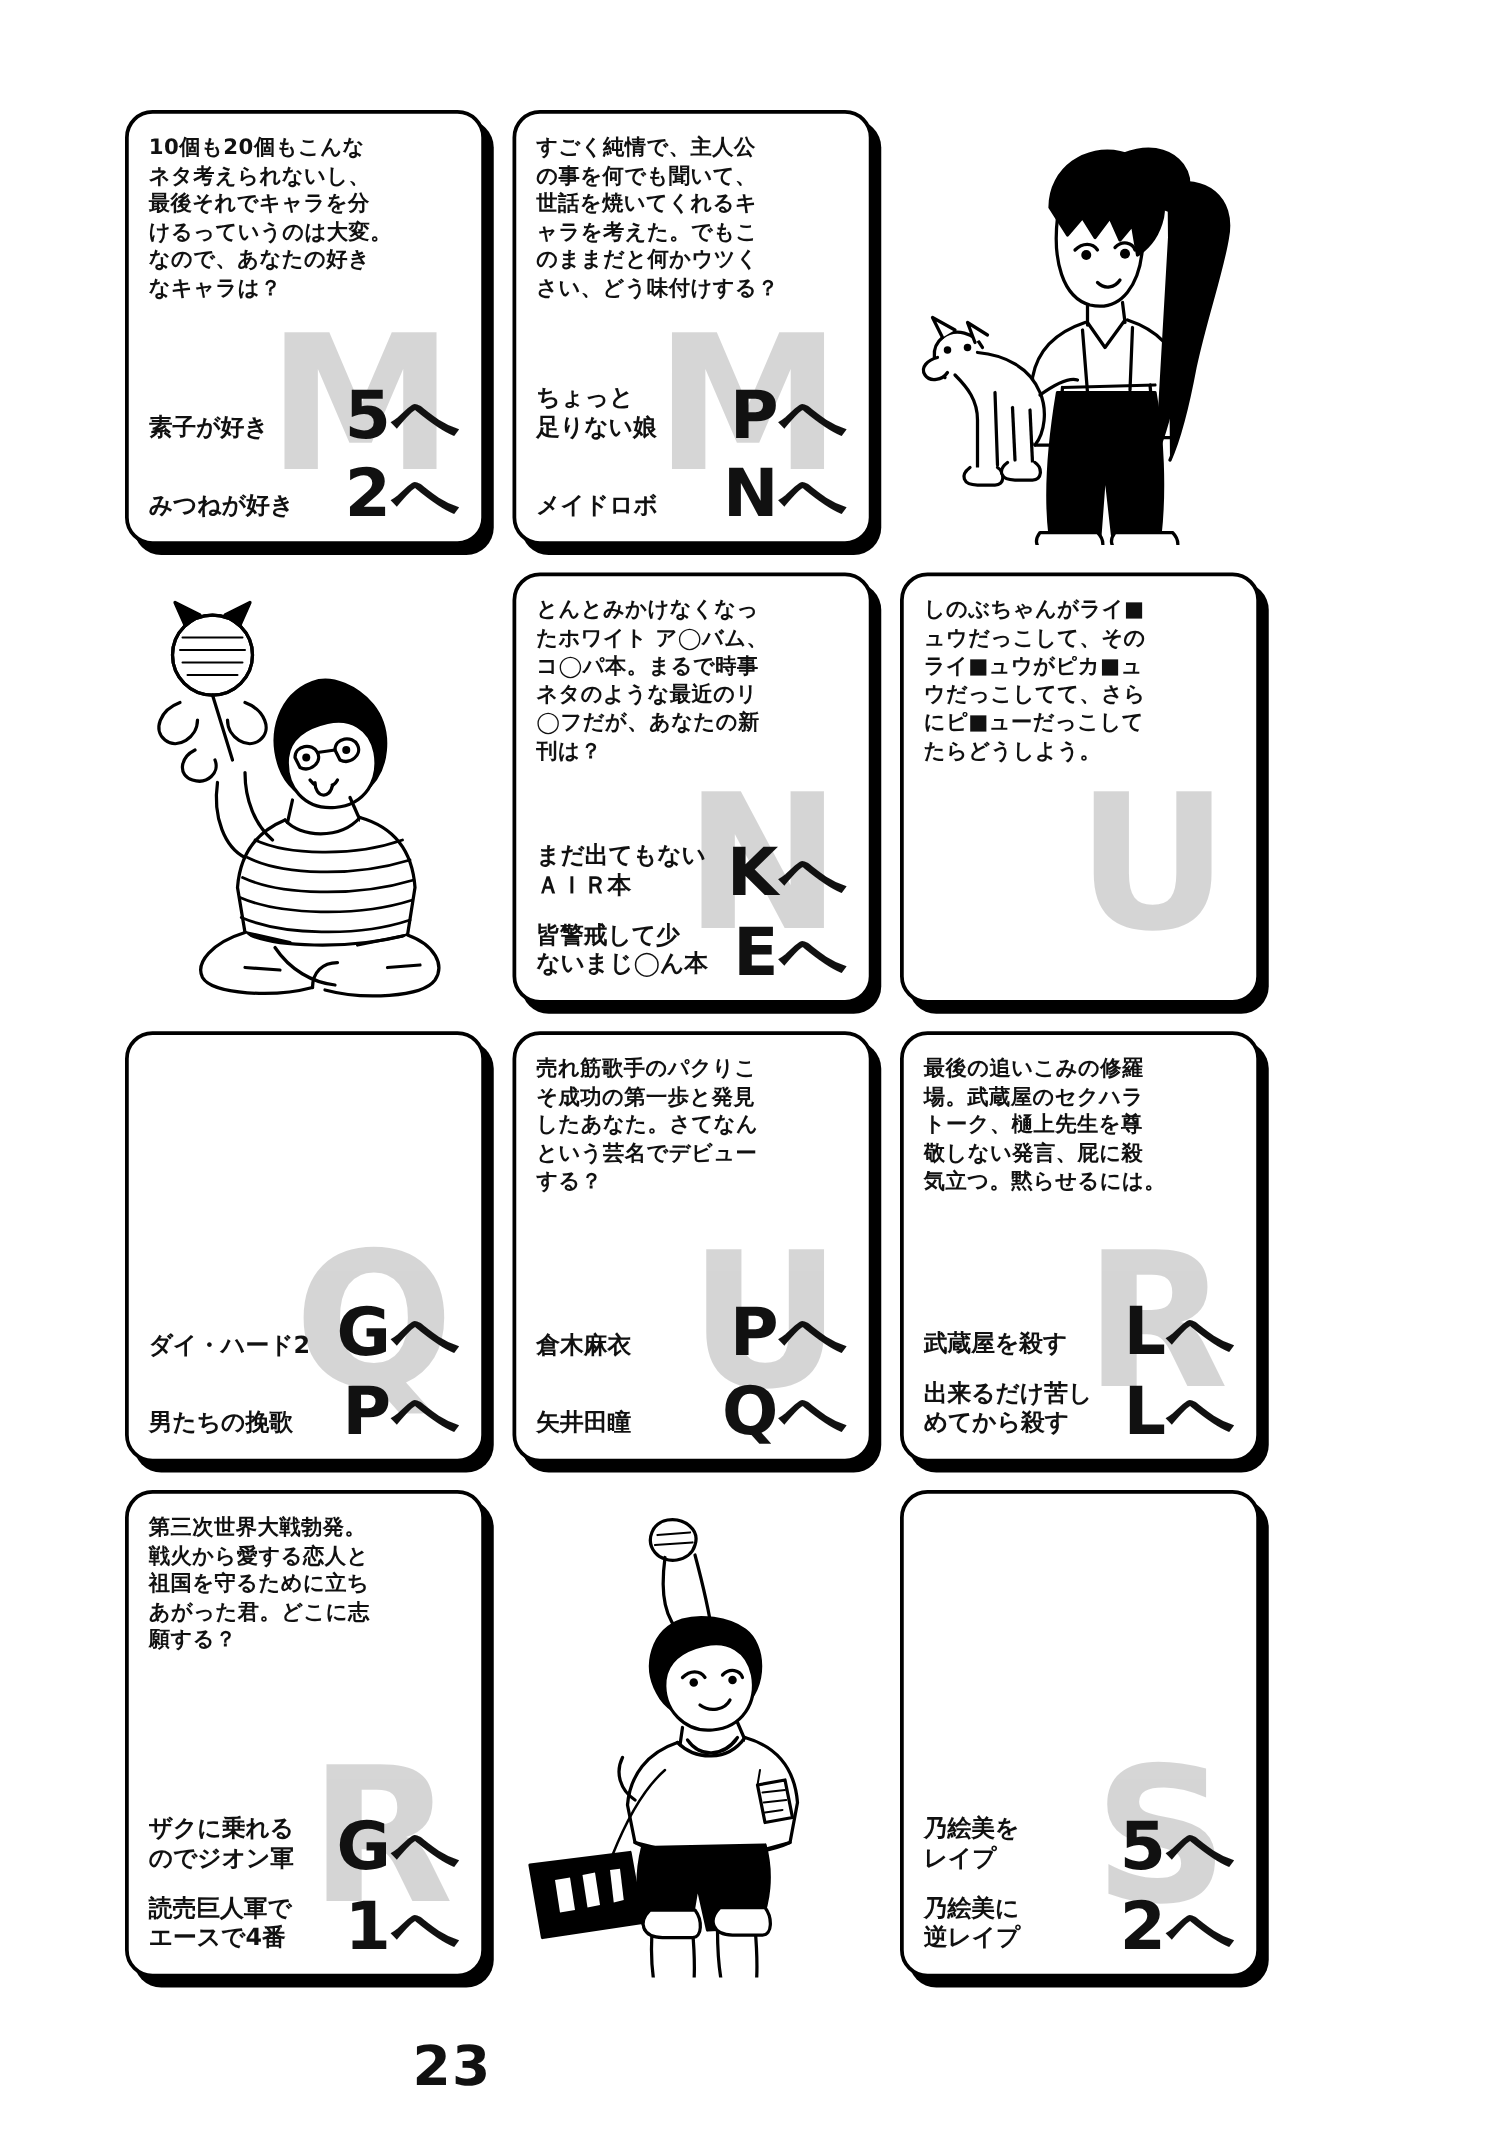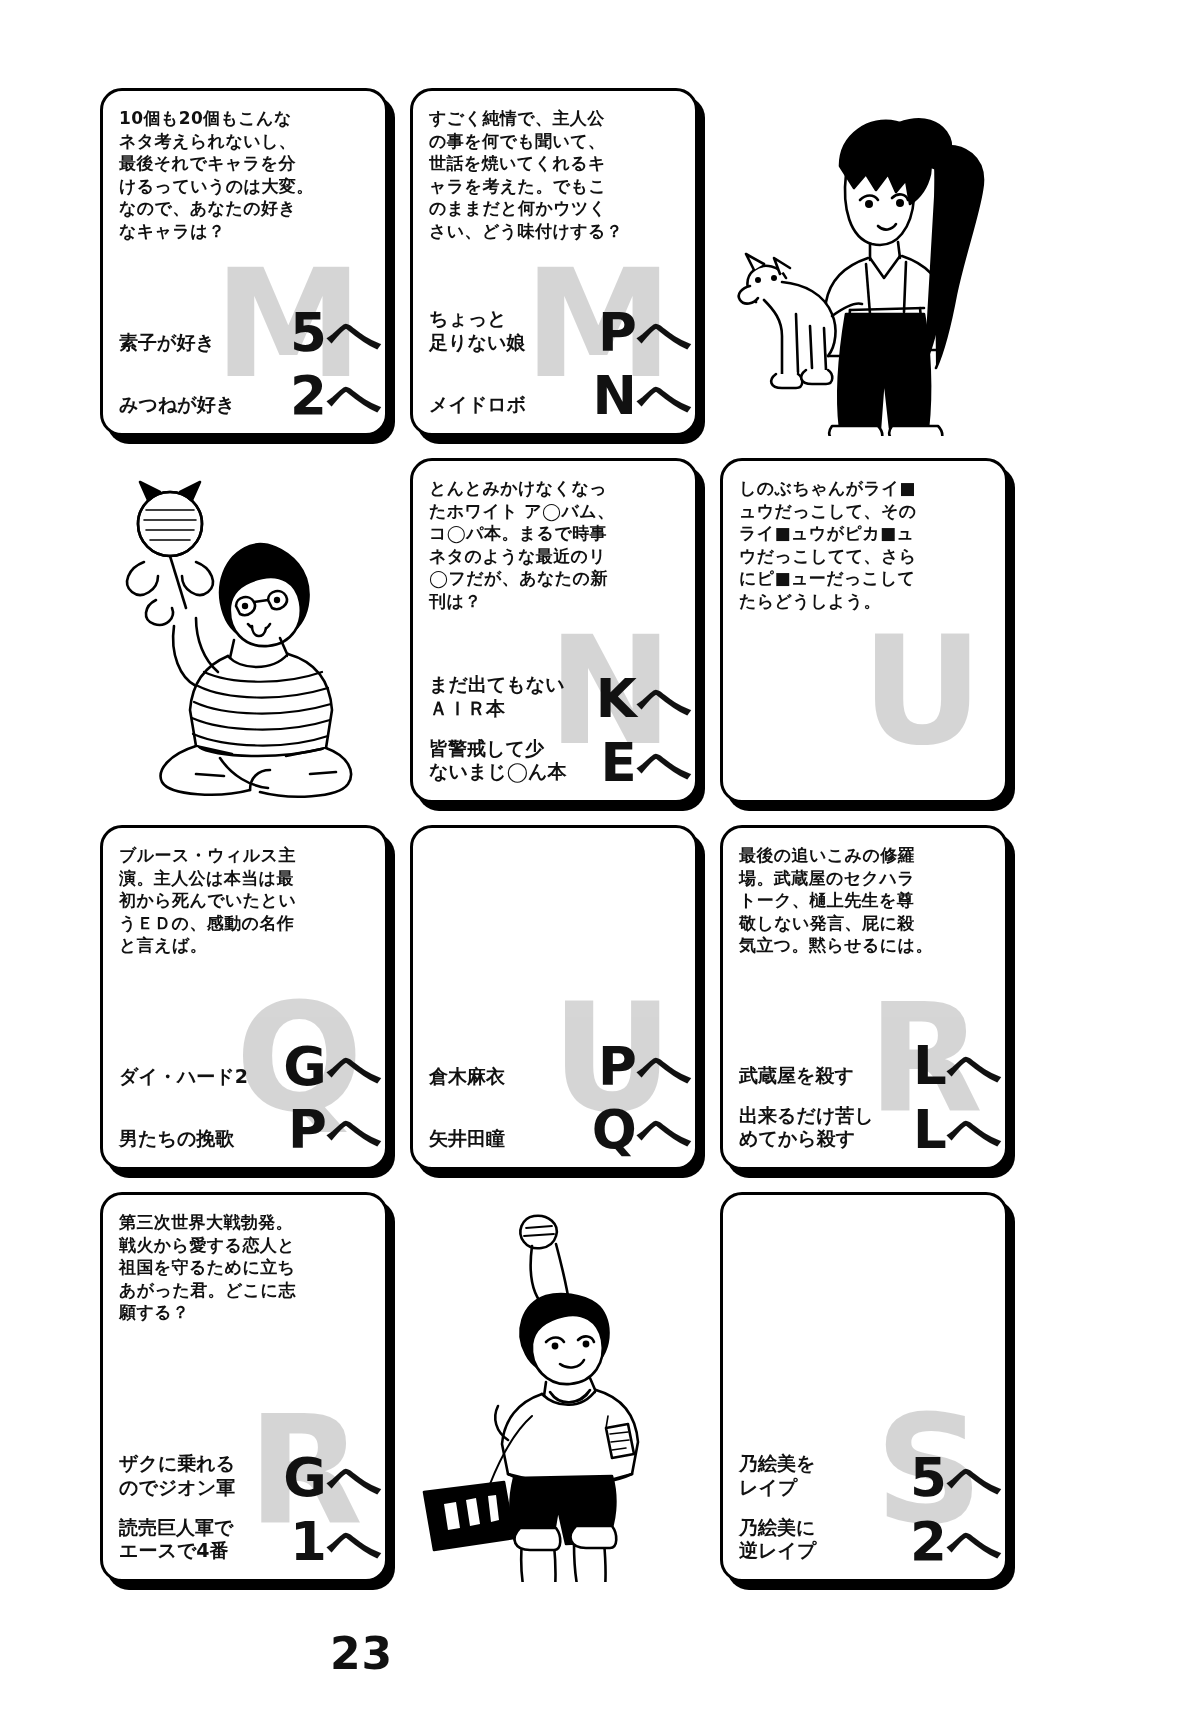--- a/index.html
+++ b/index.html
@@ -73,21 +73,21 @@
     line-height: 1.33;
     letter-spacing: 0.4px;
     font-weight: 600;
     white-space: pre-line;
     z-index: 2;
   }
 
   .answers {
     position: absolute;
     left: 16px;
-    right: 0;
+    right: 14px;
     bottom: 12px;
     z-index: 2;
   }
   .ans {
     display: flex;
     align-items: flex-end;
     justify-content: space-between;
     margin-top: 12px;
   }
   .ans-label {
@@ -327,41 +327,41 @@
 にピ■ューだっこして
 たらどうしよう。</div>
         <div class="answers">
         </div>
       </div>
     </div>
 
     <div class="cell">
       <div class="panel">
         <div class="ghost">Q</div>
-        <div class="q-text">ブルース・ウィルス主
-演。主人公は本当は最
-初から死んでいたとい
-うＥＤの、感動の名作
-と言えば。</div>
         <div class="answers">
           <div class="ans">
             <div class="ans-label">ダイ・ハード2</div>
             <div class="ans-key">Gへ</div>
           </div>
           <div class="ans">
             <div class="ans-label">男たちの挽歌</div>
             <div class="ans-key">Pへ</div>
           </div>
         </div>
       </div>
     </div>
 
     <div class="cell">
       <div class="panel">
         <div class="ghost">U</div>
+        <div class="q-text">売れ筋歌手のパクりこ
+そ成功の第一歩と発見
+したあなた。さてなん
+という芸名でデビュー
+する？</div>
         <div class="answers">
           <div class="ans">
             <div class="ans-label">倉木麻衣</div>
             <div class="ans-key">Pへ</div>
           </div>
           <div class="ans">
             <div class="ans-label">矢井田瞳</div>
             <div class="ans-key">Qへ</div>
           </div>
         </div>

